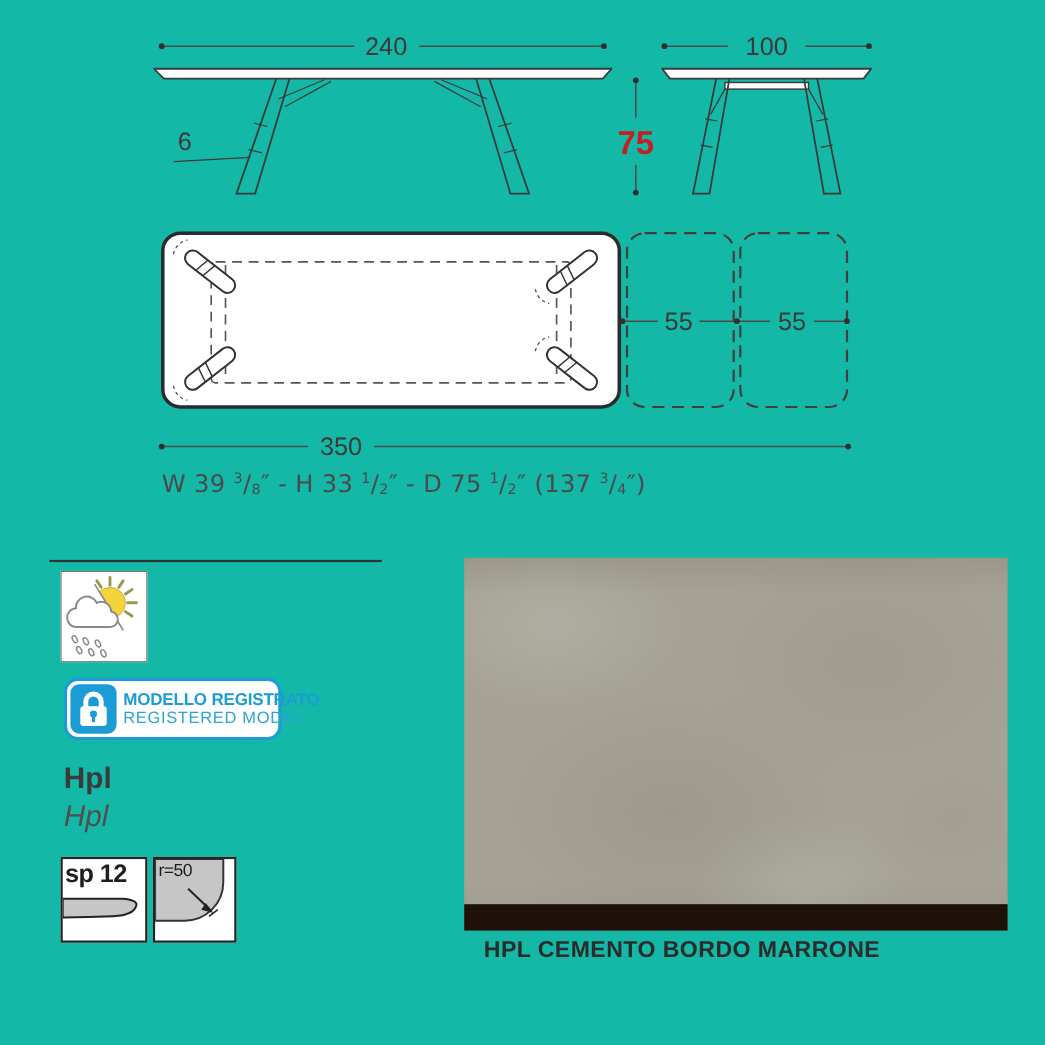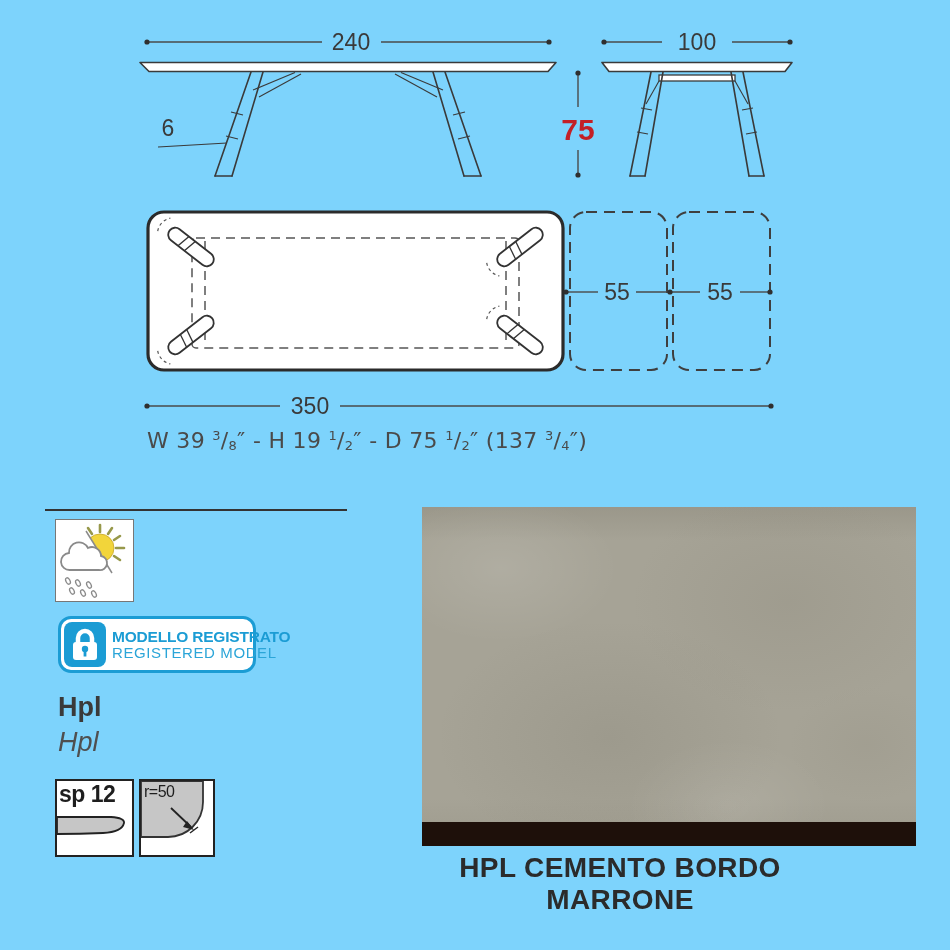--- a/index.html
+++ b/index.html
@@ -1,16 +1,16 @@
 <!DOCTYPE html>
 <html><head>
 <meta charset="utf-8">
 <style>
   html,body{margin:0;padding:0;background:#fff;}
-  .canvas{position:relative;width:950px;height:950px;background:#7dd3fc;overflow:hidden;
+  .canvas{position:relative;width:950px;height:950px;background:#14b8a6;overflow:hidden;
           font-family:"Liberation Sans",sans-serif;}
 
   
   .techsvg{position:absolute;left:0;top:0;}
   .slab{fill:#fff;stroke:#3a3a3a;stroke-width:1.6;stroke-linejoin:round;}
   .ln{stroke:#3a3a3a;stroke-width:1.6;fill:none;stroke-linecap:round;}
   .thin{stroke:#3a3a3a;stroke-width:1.1;fill:none;}
   .dimln{stroke:#4a4a4a;stroke-width:1.4;fill:none;}
   .dot{fill:#2f2f2f;}
   .dimtxt{font-family:"Liberation Sans",sans-serif;font-size:23px;fill:#3a3a3a;text-anchor:middle;}
@@ -58,21 +58,21 @@
           background-color:#a6a396;
           background-image:
             radial-gradient(ellipse 190px 120px at 16% 18%, rgba(255,255,255,.11), transparent 62%),
             radial-gradient(ellipse 240px 170px at 74% 28%, rgba(118,113,99,.14), transparent 65%),
             radial-gradient(ellipse 280px 190px at 38% 68%, rgba(92,89,76,.12), transparent 62%),
             radial-gradient(ellipse 170px 110px at 62% 88%, rgba(255,255,255,.09), transparent 60%),
             radial-gradient(ellipse 120px 90px at 90% 70%, rgba(125,120,105,.10), transparent 65%),
             linear-gradient(180deg, rgba(108,104,90,.20), rgba(108,104,90,0) 10%, rgba(108,104,90,0) 86%, rgba(108,104,90,.14));}
   .swatch-edge{position:absolute;left:0;bottom:0;width:100%;height:24px;background:#1e100a;}
   .swatch-caption{position:absolute;left:422px;top:852px;width:396px;text-align:center;
-                  font-size:28px;font-weight:bold;color:#2b2b2b;letter-spacing:.4px;}
+                  font-size:21px;font-weight:bold;color:#2b2b2b;letter-spacing:.4px;}
 </style>
 </head>
 <body>
 
 <div class="canvas">
 
   <svg class="techsvg" width="950" height="470" viewBox="0 0 950 470">
 
     <g>
 
@@ -183,21 +183,21 @@
       <text class="dimtxt" x="720" y="300">55</text>
 
       <line class="dimln" x1="147" y1="406" x2="280" y2="406"></line>
       <line class="dimln" x1="340" y1="406" x2="771" y2="406"></line>
       <circle class="dot" cx="147" cy="406" r="2.6"></circle>
       <circle class="dot" cx="771" cy="406" r="2.6"></circle>
       <text class="dimtxt" x="310" y="414">350</text>
     </g>
   </svg>
 
-  <div class="imperial"><span>W 39 </span><span class="sup">3</span><span>/</span><span class="sub">8</span><span>″ - H 19 </span><span class="sup">1</span><span>/</span><span class="sub">2</span><span>″  - D 75 </span><span class="sup">1</span><span>/</span><span class="sub">2</span><span>″ (137 </span><span class="sup">3</span><span>/</span><span class="sub">4</span><span>″)</span></div>
+  <div class="imperial"><span>W 39 </span><span class="sup">3</span><span>/</span><span class="sub">8</span><span>″ - H 33 </span><span class="sup">1</span><span>/</span><span class="sub">2</span><span>″  - D 75 </span><span class="sup">1</span><span>/</span><span class="sub">2</span><span>″ (137 </span><span class="sup">3</span><span>/</span><span class="sub">4</span><span>″)</span></div>
 
   <div class="divider"></div>
 
   <div class="iconbox weatherbox">
     <svg width="76" height="80" viewBox="0 0 76 80">
       <circle cx="44" cy="28" r="14" fill="#f2d53a" stroke="#c8a72c" stroke-width="0.8"></circle>
       <g stroke="#97984a" stroke-width="2.6" stroke-linecap="round">
         <line x1="44" y1="12" x2="44" y2="5"></line>
         <line x1="52" y1="14" x2="56" y2="8"></line>
         <line x1="58" y1="20" x2="64" y2="16"></line>

